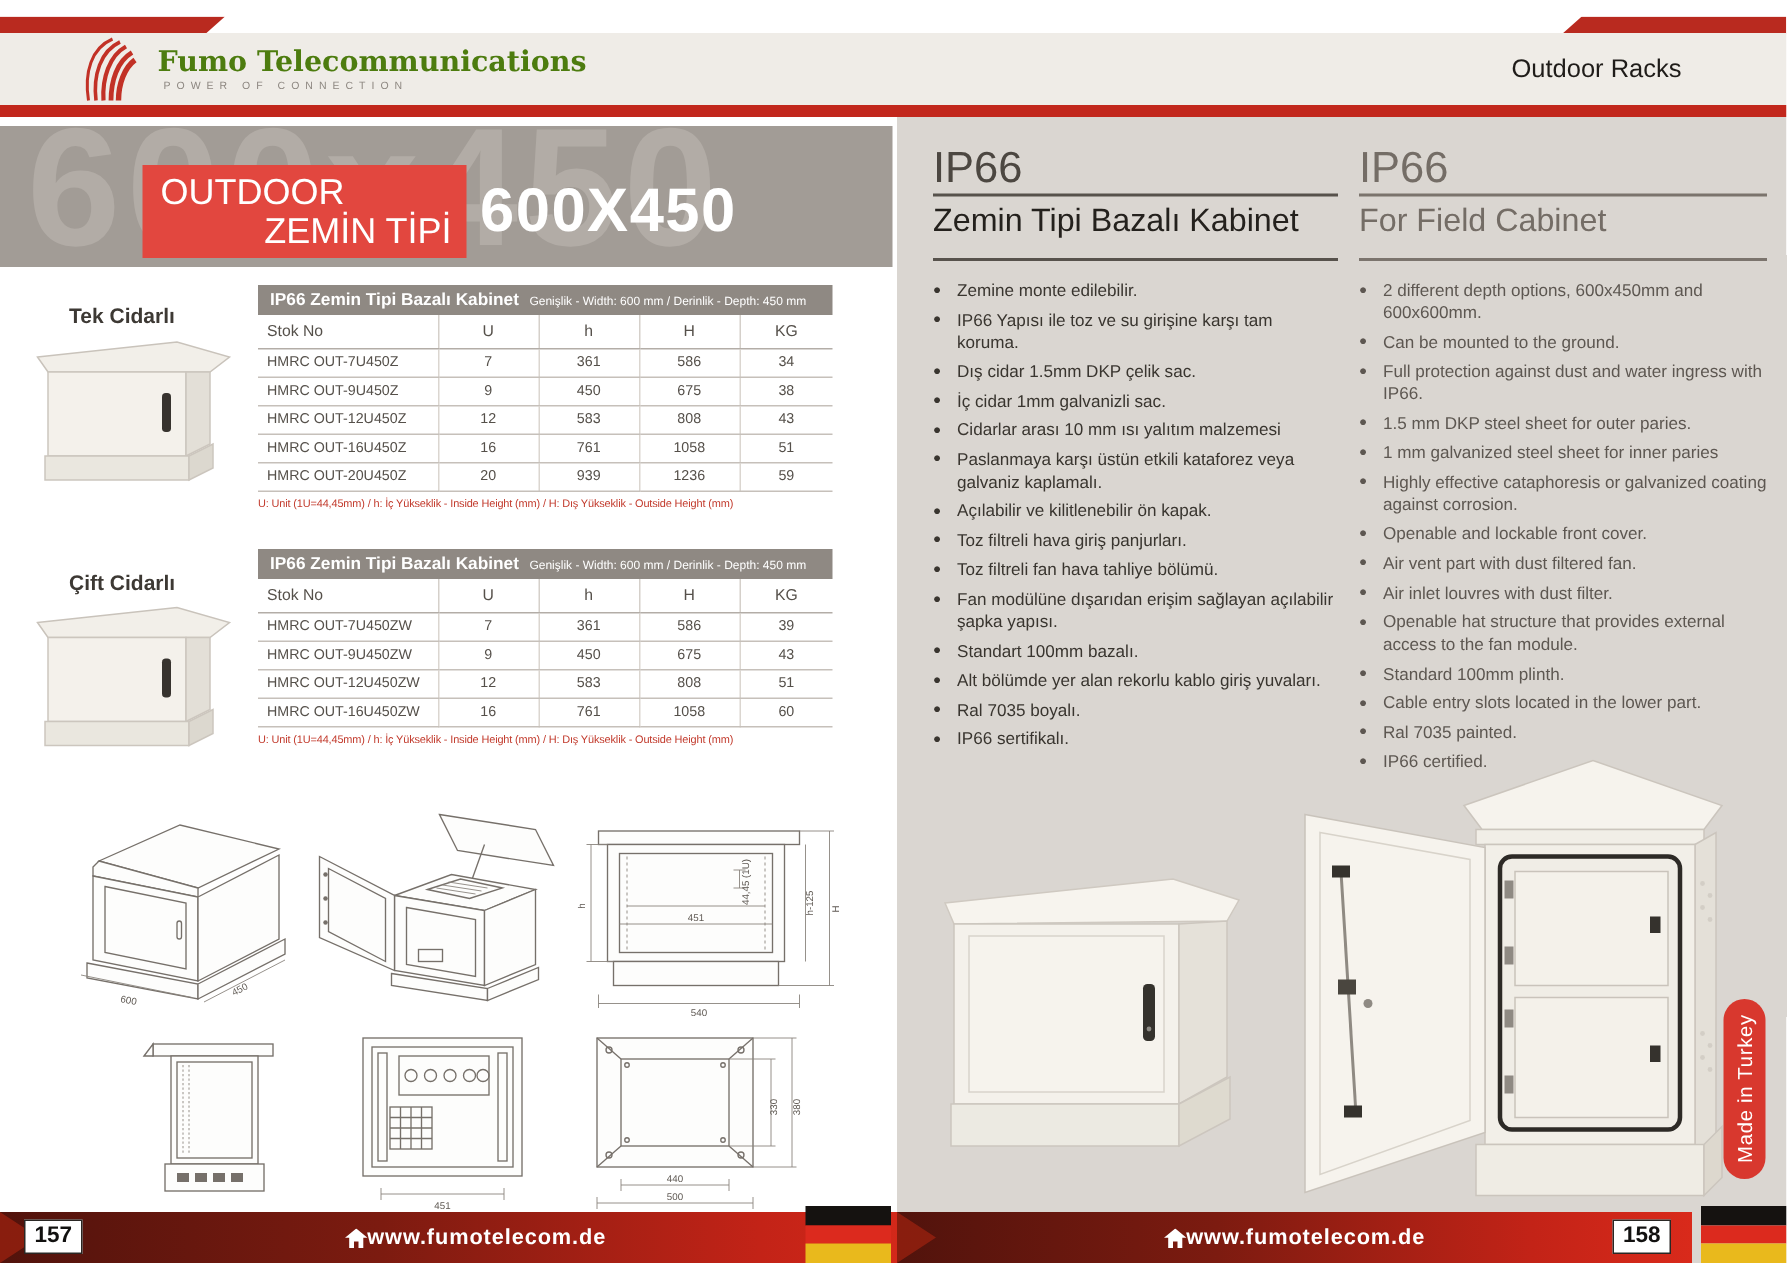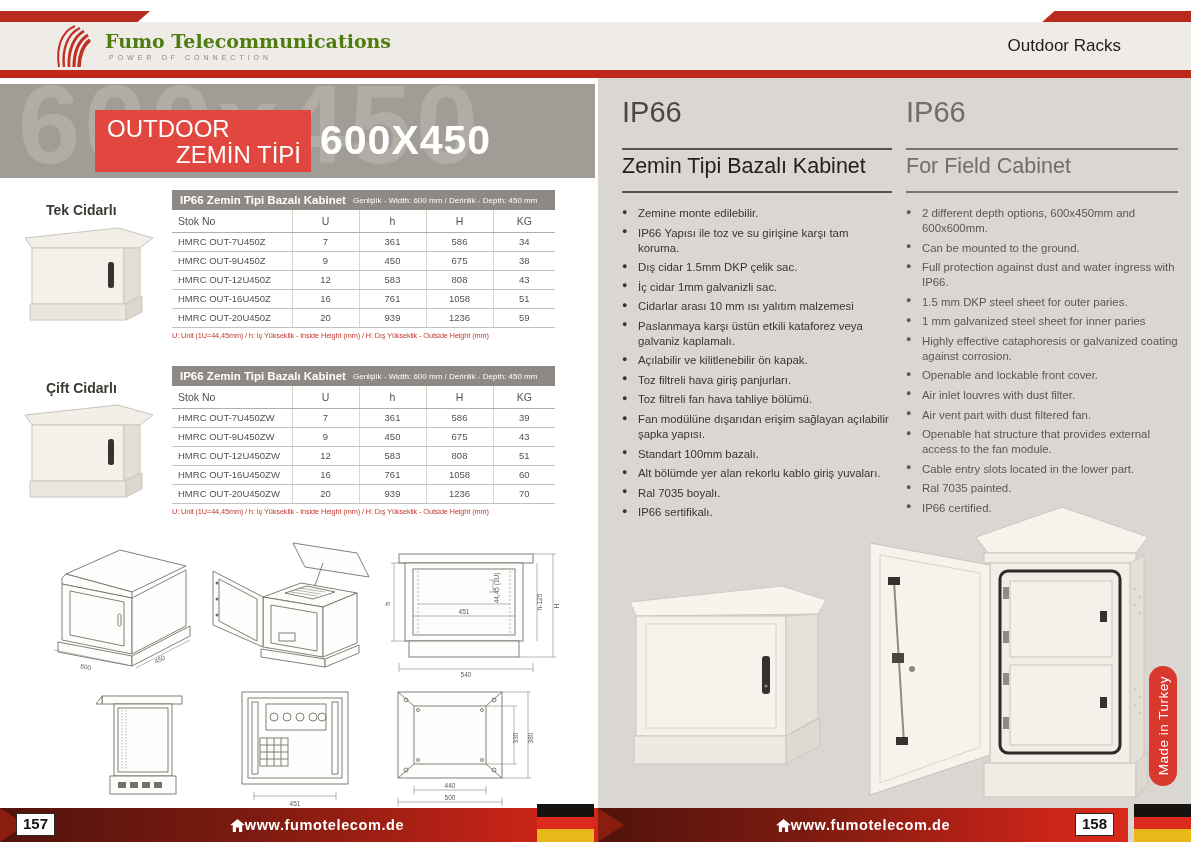--- a/index.html
+++ b/index.html
@@ -53,21 +53,21 @@
   .dline { stroke:#76706a; stroke-width:0.9; fill:none; }
   .dfill { stroke:#76706a; stroke-width:0.9; fill:#fdfdfc; }
   .dim { stroke:#8a847e; stroke-width:0.6; fill:none; }
   .dtext { font-family:"Liberation Sans",sans-serif; font-size:6.5px; fill:#5f5953; }
 
   
   .right-page { position:absolute; left:598px; top:78px; width:593px; height:764px; background:#dad6d1; }
   .col { position:absolute; top:18px; }
   .col-tr { left:24px; width:270px; }
   .col-en { left:308px; width:272px; }
-  .col h1 { font-size:29px; font-weight:normal; padding-bottom:19px; margin-bottom:4px; }
+  .col h1 { font-size:29px; font-weight:normal; padding-bottom:0; margin-bottom:4px; }
   .col-tr h1 { color:#4c4741; border-bottom:2px solid #57524c; }
   .col-en h1 { color:#746d66; border-bottom:2px solid #7b746d; }
   .col h2 { font-weight:normal; padding-bottom:12px; margin-bottom:2px; }
   .col-tr h2 { font-size:21.5px; color:#24211d; border-bottom:2px solid #57524c; }
   .col-en h2 { font-size:21.5px; color:#746d66; border-bottom:2px solid #7b746d; }
   .col ul { list-style:none; margin-top:13px; }
   .col li { position:relative; padding-left:16px; margin-bottom:4.5px; line-height:1.32; }
   .col-tr li { font-size:11.4px; color:#39352f; }
   .col-en li { font-size:11.4px; color:#5d5751; }
   .col li::before { content:"●"; position:absolute; left:0; top:0.5px; font-size:9px; }
@@ -262,27 +262,20 @@
           <td>808</td>
           <td>51</td>
         </tr>
         <tr>
           <td>HMRC OUT-16U450ZW</td>
           <td>16</td>
           <td>761</td>
           <td>1058</td>
           <td>60</td>
         </tr>
-        <tr>
-          <td>HMRC OUT-20U450ZW</td>
-          <td>20</td>
-          <td>939</td>
-          <td>1236</td>
-          <td>70</td>
-        </tr>
       </tbody>
   </table>
   <div class="footnote">U: Unit (1U=44,45mm) / h: İç Yükseklik - Inside Height (mm) / H: Dış Yükseklik - Outside Height (mm)</div>
 </div>
 
 <div class="draw" style="left:48px; top:538px;">
   <svg width="150" height="140" viewBox="0 0 150 140">
     <polygon class="dfill" points="18,36 72,12 138,28 84,54"></polygon>
     <polygon class="dfill" points="14,40 18,36 84,54 84,60 14,46"></polygon>
     <polygon class="dfill" points="14,46 84,60 84,116 14,102"></polygon>
@@ -481,23 +474,24 @@
     <h1>IP66</h1>
     <h2>For Field Cabinet</h2>
     <ul>
         <li>2 different depth options, 600x450mm and 600x600mm.</li>
         <li>Can be mounted to the ground.</li>
         <li>Full protection against dust and water ingress with IP66.</li>
         <li>1.5 mm DKP steel sheet for outer paries.</li>
         <li>1 mm galvanized steel sheet for inner paries</li>
         <li>Highly effective cataphoresis or galvanized coating against corrosion.</li>
         <li>Openable and lockable front cover.</li>
+        <li>Air vent part with dust filtered fan.</li>
         <li>Air inlet louvres with dust filter.</li>
-        <li>Air vent part with dust filtered fan.</li>
         <li>Openable hat structure that provides external access to the fan module.</li>
+        <li>Standard 100mm plinth.</li>
         <li>Cable entry slots located in the lower part.</li>
         <li>Ral 7035 painted.</li>
         <li>IP66 certified.</li>
       </ul>
   </div>
 
   <svg class="photo" style="left:26px; top:472px;" width="215" height="240" viewBox="0 0 215 240">
     <polygon points="6,52 158,36 202,50 194,64 12,66" fill="#f7f4ee" stroke="#cfc9c1" stroke-width="1"></polygon>
     <rect x="12" y="66" width="150" height="120" fill="#f4f1eb" stroke="#ccc6be" stroke-width="1"></rect>
     <rect x="22" y="74" width="130" height="104" fill="#f6f3ed" stroke="#d8d3cb" stroke-width="1"></rect>

